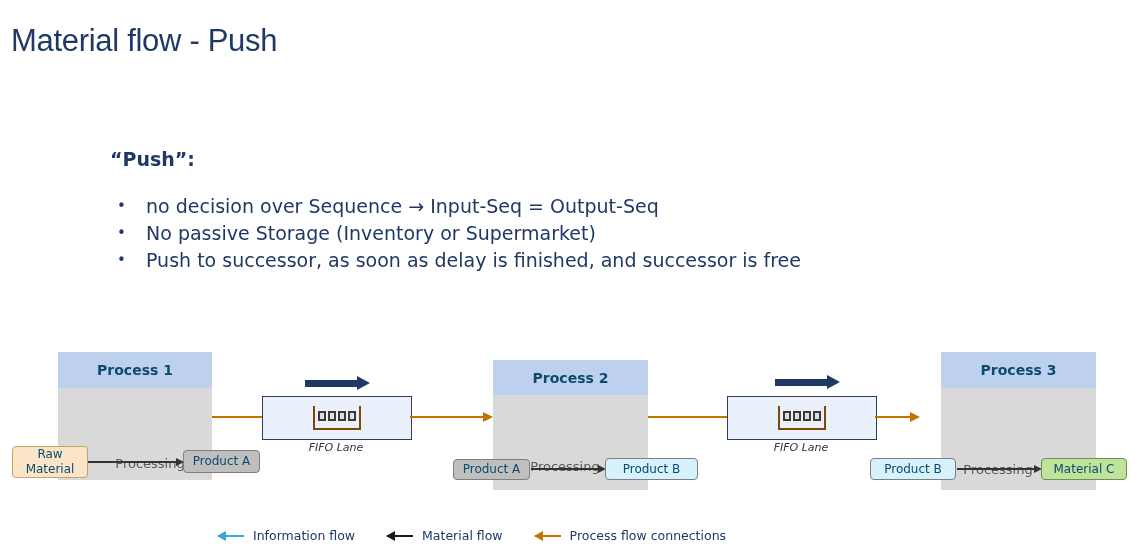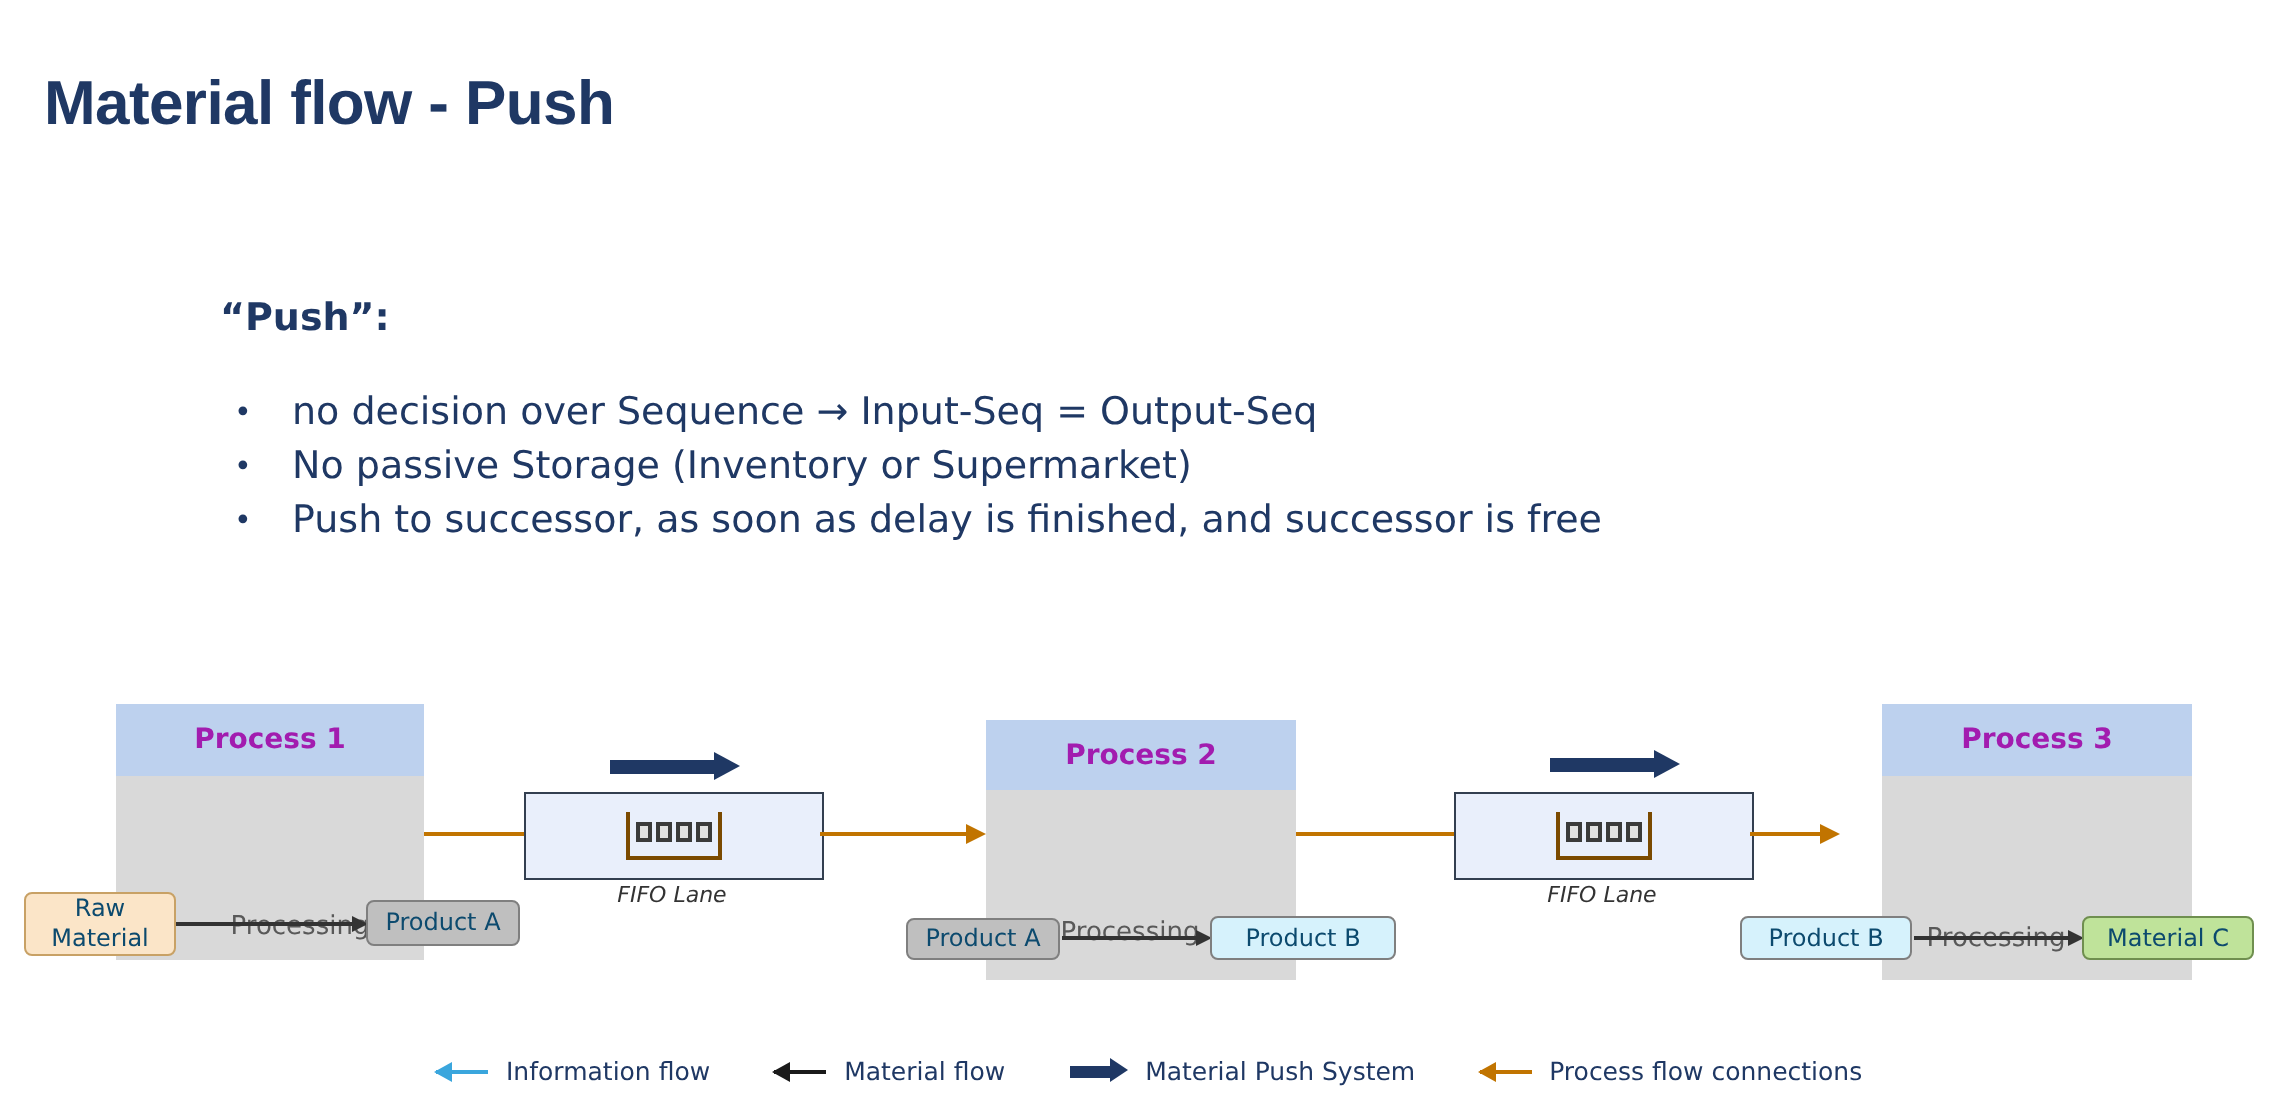--- a/index.html
+++ b/index.html
@@ -11,34 +11,34 @@
     --cyan-fill:#d6f2fc; --cyan-border:#7f7f7f;
     --green-fill:#bfe39a; --green-border:#6f8f4f;
     --text-gray:#595959;
   }
   html,body{margin:0;padding:0;background:#fff;}
   .stage{
     position:relative; width:1135px; height:559px; background:#fff;
     font-family:"DejaVu Sans", sans-serif; overflow:hidden;
   }
   .title{
-    position:absolute; left:10px; top:22px; margin:12px;
+    position:absolute; left:10px; top:22px; margin:1px;
     font-family:"Liberation Sans", sans-serif;
-    font-size:31px; font-weight:bold; color:var(--navy); letter-spacing:-0.3px;
+    font-size:31px; font-weight:normal; color:var(--navy); letter-spacing:-0.3px;
   }
   
   .bullets{position:absolute; left:110px; top:148px; width:880px; color:var(--navy);}
   .bullet-heading{font-size:19px; font-weight:bold; margin-bottom:23px;}
   .bullet-row{display:flex; font-size:19px; line-height:27px;}
   .bullet-dot{width:36px; flex:0 0 36px; padding-left:7px; box-sizing:border-box; font-size:15px;}
   
   .process{position:absolute; background:var(--process-gray);}
   .process-header{
     height:36px; background:var(--header-blue); display:flex; align-items:center; justify-content:center;
-    font-size:14px; font-weight:bold; color:#a21caf;
+    font-size:14px; font-weight:bold; color:#0c4a6e;
   }
   
   .fifo{position:absolute; background:var(--fifo-fill); border:1px solid var(--fifo-border);
         display:flex; align-items:center; justify-content:center;}
   .fifo-icon{
     height:19px; border-left:2px solid var(--fifo-bracket); border-right:2px solid var(--fifo-bracket);
     border-bottom:2px solid var(--fifo-bracket);
     display:flex; align-items:center; gap:2px; padding:0 3px 3px 3px;
   }
   .fifo-sq{width:8px; height:10px; background:#e0e0e0; border:2px solid #3a3a3a; box-sizing:border-box;}
@@ -173,22 +173,18 @@
   <div class="legend">
     <div class="legend-item">
       <span class="larrow c-info"></span>
       <span class="legend-label">Information flow</span>
     </div>
     <div class="legend-item">
       <span class="larrow c-black"></span>
       <span class="legend-label">Material flow</span>
     </div>
     <div class="legend-item">
-      <span class="push-legend"></span>
-      <span class="legend-label">Material Push System</span>
-    </div>
-    <div class="legend-item">
       <span class="larrow c-orange"></span>
       <span class="legend-label">Process flow connections</span>
     </div>
   </div>
 
 </div>
 
 </body></html>

